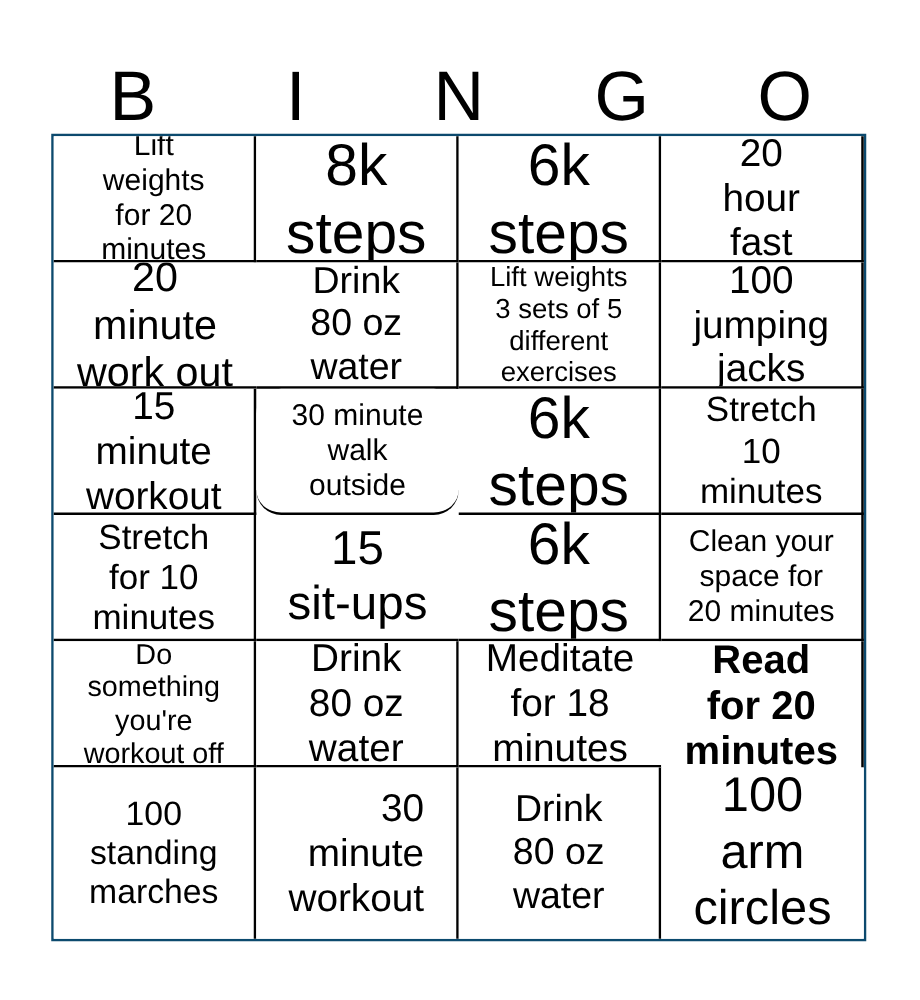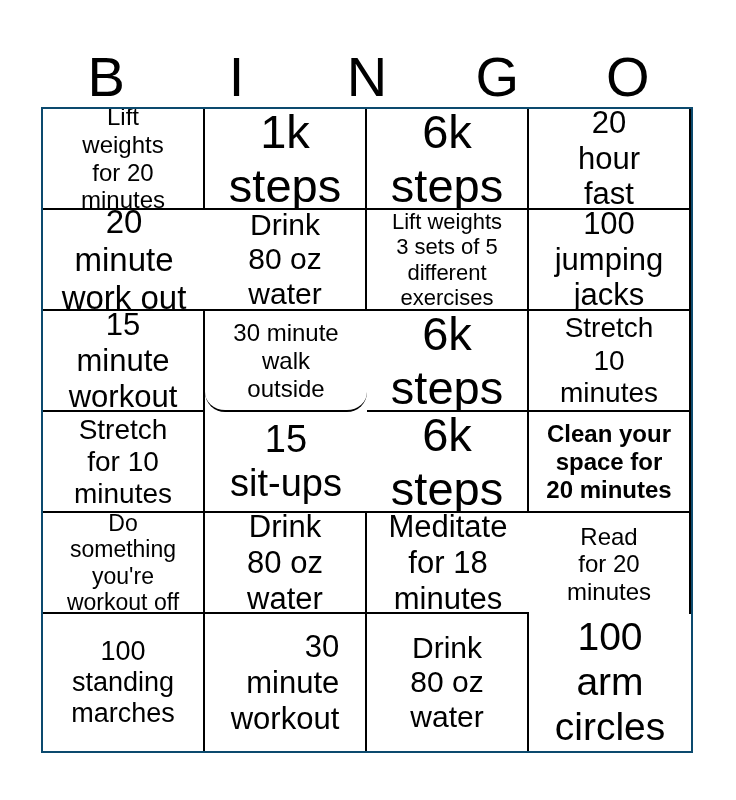--- a/index.html
+++ b/index.html
@@ -71,21 +71,21 @@
       <span class="title-letter">I</span>
       <span class="title-letter">N</span>
       <span class="title-letter">G</span>
       <span class="title-letter">O</span>
     </div>
   <div class="bingo-grid" id="bingo-grid">
       <div class="cell" style="font-size: 24px;">Lift
 weights
 for 20
 minutes</div>
-      <div class="cell" style="font-size: 47px;">1k
+      <div class="cell" style="font-size: 47px;">8k
 steps</div>
       <div class="cell" style="font-size: 47px;">6k
 steps</div>
       <div class="cell" style="font-size: 31px;">20
 hour
 fast</div>
       <div class="cell last-col" style="font-size: 33px;">20
 minute
 work out</div>
       <div class="cell" style="font-size: 30px;">Drink
@@ -109,34 +109,34 @@
       <div class="cell" style="font-size: 28px;">Stretch
 10
 minutes</div>
       <div class="cell" style="font-size: 28px;">Stretch
 for 10
 minutes</div>
       <div class="cell last-col" style="font-size: 38px;">15
 sit-ups</div>
       <div class="cell" style="font-size: 47px;">6k
 steps</div>
-      <div class="cell" style="font-size: 24px; font-weight: bold;">Clean your
+      <div class="cell" style="font-size: 24px;">Clean your
 space for
 20 minutes</div>
       <div class="cell" style="font-size: 23px;">Do
 something
 you're
 workout off</div>
       <div class="cell" style="font-size: 31px;">Drink
 80 oz
 water</div>
       <div class="cell last-col" style="font-size: 31px;">Meditate
 for 18
 minutes</div>
-      <div class="cell last-row" style="font-size: 24px;">Read
+      <div class="cell last-row" style="font-size: 32px; font-weight: bold;">Read
 for 20
 minutes</div>
       <div class="cell last-row" style="font-size: 27px;">100
 standing
 marches</div>
       <div class="cell last-row" style="font-size: 31px; text-align: right;">30
 minute
 workout</div>
       <div class="cell last-row" style="font-size: 30px;">Drink
 80 oz

